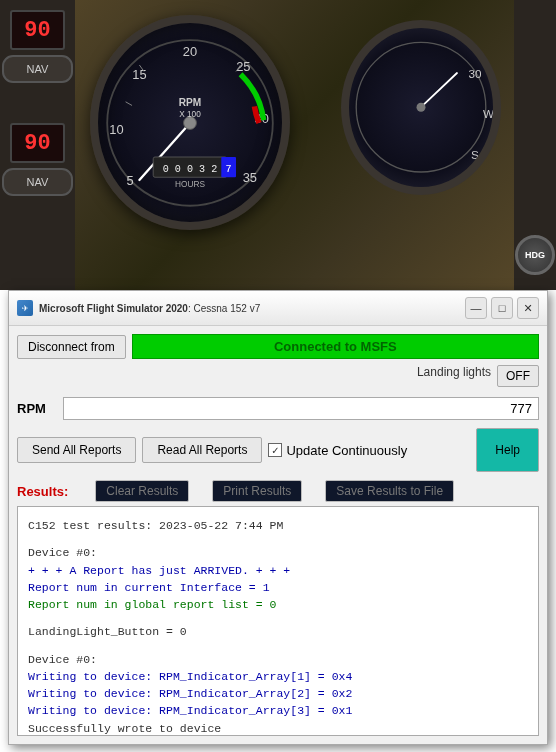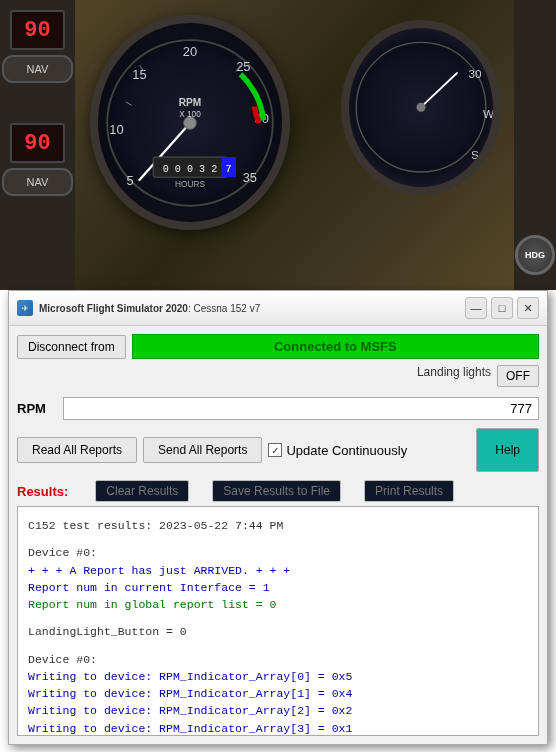--- a/index.html
+++ b/index.html
@@ -470,47 +470,46 @@
       <span class="label-lights">Landing lights</span>
       <button class="btn-off">OFF</button>
     </div>
 
     <div class="row-rpm">
       <span class="label-rpm">RPM</span>
       <input class="rpm-input" type="text" value="777" style="">
     </div>
 
     <div class="row-actions">
+      <button class="btn-action">Send All Reports</button>
       <button class="btn-action">Read All Reports</button>
-      <button class="btn-action">Send All Reports</button>
       <div class="checkbox-row">
         <div class="checkbox-icon">✓</div>
         <span>Update Continuously</span>
       </div>
       <button class="btn-help">Help</button>
     </div>
 
     <div class="row-results-header">
       <span class="results-label">Results:</span>
       <button class="btn-results">Clear Results</button>
+      <button class="btn-results">Print Results</button>
       <button class="btn-results">Save Results to File</button>
-      <button class="btn-results">Print Results</button>
     </div>
 
     <div class="results-area" id="results-container">
     <p class="results-line dark">C152 test results:  2023-05-22  7:44 PM</p>
         <p class="results-line empty" style="line-height: 0.6;">&nbsp;</p>
         <p class="results-line dark">Device #0:</p>
         <p class="results-line blue">+ + + A Report has just ARRIVED. + + +</p>
         <p class="results-line blue">Report num in current Interface = 1</p>
         <p class="results-line green">Report num in global report list = 0</p>
         <p class="results-line empty" style="line-height: 0.6;">&nbsp;</p>
         <p class="results-line dark">LandingLight_Button = 0</p>
         <p class="results-line empty" style="line-height: 0.6;">&nbsp;</p>
         <p class="results-line dark">Device #0:</p>
-        <p class="results-line blue">Writing to device: RPM_Indicator_Array[0] = 0x5</p>
         <p class="results-line blue">Writing to device: RPM_Indicator_Array[1] = 0x4</p>
         <p class="results-line blue">Writing to device: RPM_Indicator_Array[2] = 0x2</p>
         <p class="results-line blue">Writing to device: RPM_Indicator_Array[3] = 0x1</p>
         <p class="results-line dark">Successfully wrote to device</p>
       </div>
   </div>
 </div>
 
 </body></html>

